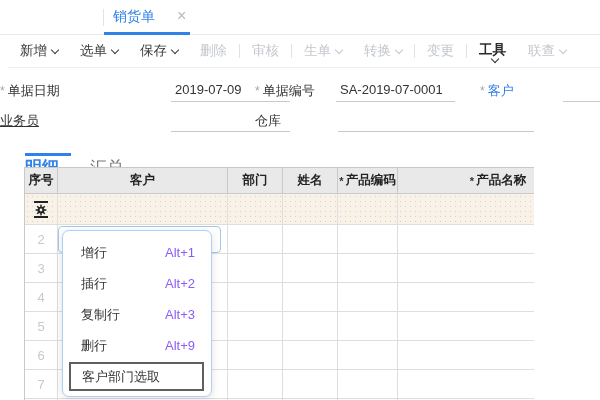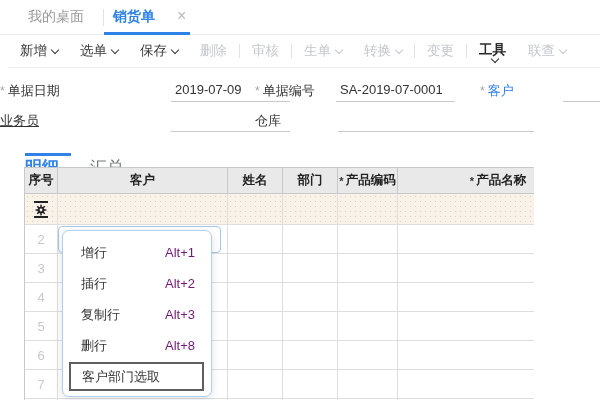--- a/index.html
+++ b/index.html
@@ -4,21 +4,21 @@
 <style>
   * { margin:0; padding:0; box-sizing:border-box; }
   html,body { width:600px; height:400px; overflow:hidden; background:#fff;
               font-family:"Liberation Sans","DejaVu Sans",sans-serif; color:#333; }
 
   
   .tabbar { position:absolute; left:0; top:0; width:600px; height:35px; background:#fff;
             border-bottom:1px solid #ebebeb; }
   .wtab { position:absolute; top:8px; font-size:14px; cursor:pointer; white-space:nowrap; }
   .wtab.inactive { color:#999; }
-  .wtab.active { color:#2f82e8; font-weight:bold; }
+  .wtab.active { color:#2f82e8; font-weight:normal; }
   .tab-sep { position:absolute; left:103px; top:9px; width:1px; height:17px; background:#e3e3e3; }
   .tab-close { position:absolute; left:177px; top:7px; font-size:16px; color:#b3b9c0; cursor:pointer; }
   .tab-underline { position:absolute; left:104px; top:32px; width:86px; height:3px; background:#2f82e8; }
 
   
   .toolbar { position:absolute; left:8px; top:35px; width:600px; height:33px; background:#fff;
              border-bottom:1px solid #ededed; display:flex; align-items:center; padding-left:12px;
              font-size:13.5px; }
   .tbtn { display:flex; align-items:center; cursor:pointer; white-space:nowrap; color:#3a3a3a; }
   .tbtn.disabled { color:#c3c7cc; }
@@ -65,30 +65,29 @@
   
   .cell-editor { position:absolute; left:58px; top:226px; width:163px; height:27px; background:#fff;
                  border:1px solid #a5c7e9; border-radius:4px; z-index:2; }
 
   
   .cmenu { position:absolute; left:62px; top:230px; width:150px; height:167px; background:#fff;
            border:1px solid #aed0f2; border-radius:7px; box-shadow:0 2px 8px rgba(0,0,0,0.12);
            z-index:10; padding-top:6px; }
   .mitem { height:31px; display:flex; align-items:center; justify-content:space-between;
            padding:0 16px 0 18px; font-size:13px; color:#333; cursor:pointer; white-space:nowrap; }
-  .mitem .msc { color:#701a75; }
+  .mitem .msc { color:#8b5cf6; }
   .mitem-boxed { height:29px; margin:1px 7px 0 6px; border:2px solid #5f5f5f;
                  display:flex; align-items:center; padding-left:11px; font-size:13px; color:#333;
                  cursor:pointer; white-space:nowrap; }
 </style>
 </head>
 <body>
 
 <div class="tabbar">
-  <div class="wtab inactive" style="left:28px;">我的桌面</div>
   <div class="tab-sep"></div>
   <div class="wtab active" style="left:113px;">销货单</div>
   <div class="tab-close">×</div>
   <div class="tab-underline"></div>
 </div>
 
 <div class="toolbar">
   <div class="tbtn sp22">
     <span>新增</span>
     <span class="chev"></span>
@@ -166,25 +165,25 @@
 
 <div class="grid">
 
   <div class="grow hrow">
     <div class="gcell c0">
         <span>序号</span>
       </div>
     <div class="gcell c1">
         <span>客户</span>
       </div>
+    <div class="gcell c2">
+        <span>部门</span>
+      </div>
     <div class="gcell c3">
         <span>姓名</span>
-      </div>
-    <div class="gcell c2">
-        <span>部门</span>
       </div>
     <div class="gcell c4">
         <span class="hreq">*</span>
         <span>产品编码</span>
       </div>
     <div class="gcell c5">
         <span class="hreq">*</span>
         <span>产品名称</span>
       </div>
   </div>
@@ -284,18 +283,18 @@
   <div class="mitem">
     <span>插行</span>
     <span class="msc">Alt+2</span>
   </div>
   <div class="mitem">
     <span>复制行</span>
     <span class="msc">Alt+3</span>
   </div>
   <div class="mitem">
     <span>删行</span>
-    <span class="msc">Alt+8</span>
+    <span class="msc">Alt+9</span>
   </div>
   <div class="mitem-boxed">
     <span>客户部门选取</span>
   </div>
 </div>
 
 </body></html>

